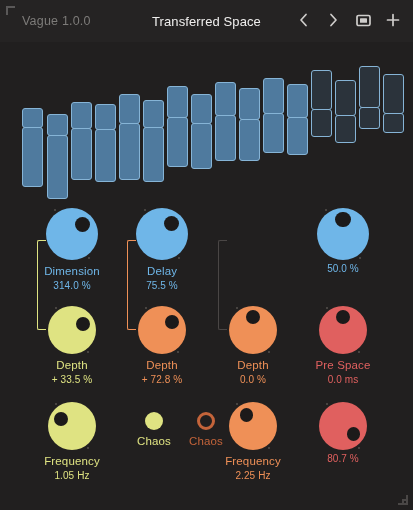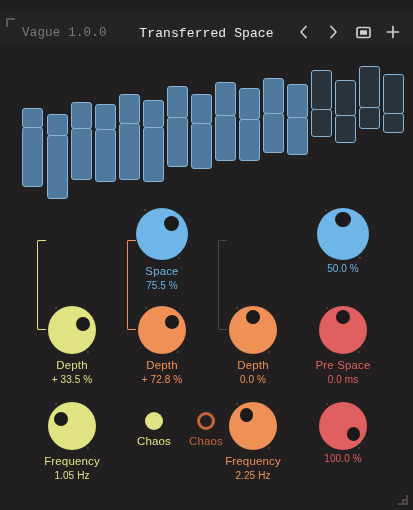--- a/index.html
+++ b/index.html
@@ -6,22 +6,22 @@
   html,body { width:413px; height:510px; overflow:hidden; }
   body {
     background:#211f1f;
     font-family:"Liberation Sans", sans-serif;
     color:#e8e8e8;
     -webkit-font-smoothing:antialiased;
   }
   #app { position:relative; width:413px; height:510px; background:#211f1f; }
 
   
-  .header { position:absolute; left:0; top:12px; width:413px; height:42px;
-            background:#252323;font-family:Liberation Mono, monospace; }
+  .header { position:absolute; left:0; top:0; width:413px; height:42px;
+            background:#252323; }
   .corner-tl { position:absolute; left:6px; top:6px; width:9px; height:9px;
                border-left:2px solid #5a5858; border-top:2px solid #5a5858; }
   .brand { position:absolute; left:22px; top:14px; font-size:12.5px;
            color:#7d7b79; letter-spacing:.2px; }
   .preset-title { position:absolute; left:0; top:14px; width:413px;
                   text-align:center; font-size:13px; color:#f0efee;
                   letter-spacing:.1px; }
   .hdr-icons { position:absolute; right:12px; top:11px; display:flex;
                align-items:center; gap:14px; }
   .hdr-icons .ic { width:16px; height:18px; display:flex;
@@ -119,29 +119,40 @@
       <div class="bar off" style="left: 311px; top: 67px; width: 21px; height: 28px;"></div>
       <div class="bar off" style="left: 335px; top: 38px; width: 21px; height: 36px;"></div>
       <div class="bar off" style="left: 335px; top: 73px; width: 21px; height: 28px;"></div>
       <div class="bar off" style="left: 359px; top: 24px; width: 21px; height: 42px;"></div>
       <div class="bar off" style="left: 359px; top: 65px; width: 21px; height: 22px;"></div>
       <div class="bar off" style="left: 383px; top: 32px; width: 21px; height: 40px;"></div>
       <div class="bar off" style="left: 383px; top: 71px; width: 21px; height: 20px;"></div>
     </div>
 
   <div class="panel">
+      <div class="cell" style="left: 26px; top: 14px;">
+        <div class="knobwrap" style="height: 52px;">
+          <div class="knob" style="width: 52px; height: 52px; background: rgb(111, 182, 232);">
+            <div class="dot" style="width: 15.08px; height: 15.08px; left: 28.8938px; top: 9.06541px;"></div>
+            <div class="tick" style="left: 7.79271px; top: 1.24459px;"></div>
+            <div class="tick" style="left: 42.2073px; top: 48.7554px;"></div>
+          </div>
+        </div>
+        <div class="klabel" style="color: rgb(111, 182, 232);">Dimension</div>
+        <div class="kvalue" style="color: rgb(111, 182, 232);">314.0 %</div>
+      </div>
       <div class="cell" style="left: 116px; top: 14px;">
         <div class="knobwrap" style="height: 52px;">
           <div class="knob" style="width: 52px; height: 52px; background: rgb(111, 182, 232);">
             <div class="dot" style="width: 15.08px; height: 15.08px; left: 27.8546px; top: 8.02625px;"></div>
             <div class="tick" style="left: 7.79271px; top: 1.24459px;"></div>
             <div class="tick" style="left: 42.2073px; top: 48.7554px;"></div>
           </div>
         </div>
-        <div class="klabel" style="color: rgb(111, 182, 232);">Space</div>
+        <div class="klabel" style="color: rgb(111, 182, 232);">Delay</div>
         <div class="kvalue" style="color: rgb(111, 182, 232);">75.5 %</div>
       </div>
       <div class="cell" style="left: 297px; top: 14px;">
         <div class="knobwrap" style="height: 52px;">
           <div class="knob" style="width: 52px; height: 52px; background: rgb(111, 182, 232);">
             <div class="dot" style="width: 15.08px; height: 15.08px; left: 18.46px; top: 4.42px;"></div>
             <div class="tick" style="left: 7.79271px; top: 1.24459px;"></div>
             <div class="tick" style="left: 42.2073px; top: 48.7554px;"></div>
           </div>
         </div>
@@ -226,21 +237,21 @@
         <div class="kvalue" style="color: rgb(239, 144, 87);">2.25 Hz</div>
       </div>
       <div class="cell" style="left: 297px; top: 208px;">
         <div class="knobwrap" style="height: 48px;">
           <div class="knob" style="width: 48px; height: 48px; background: rgb(224, 96, 95);">
             <div class="dot" style="width: 13.92px; height: 13.92px; left: 27.5249px; top: 24.6577px;"></div>
             <div class="tick" style="left: 6.93986px; top: 0.882895px;"></div>
             <div class="tick" style="left: 39.0601px; top: 45.1171px;"></div>
           </div>
         </div>
-        <div class="kvalue" style="color: rgb(224, 96, 95);">100.0 %</div>
+        <div class="kvalue" style="color: rgb(224, 96, 95);">80.7 %</div>
       </div>
     </div>
 
   <div class="grip">
     <i style="right:0;bottom:0;width:10px;height:2px"></i>
     <i style="right:0;bottom:0;width:2px;height:10px"></i>
     <i style="right:0;bottom:4px;width:6px;height:2px"></i>
     <i style="right:4px;bottom:0;width:2px;height:6px"></i>
   </div>
 <div class="bracket" style="left: 37px; top: 240px; height: 90px; border-color: rgb(223, 227, 130);"></div>

